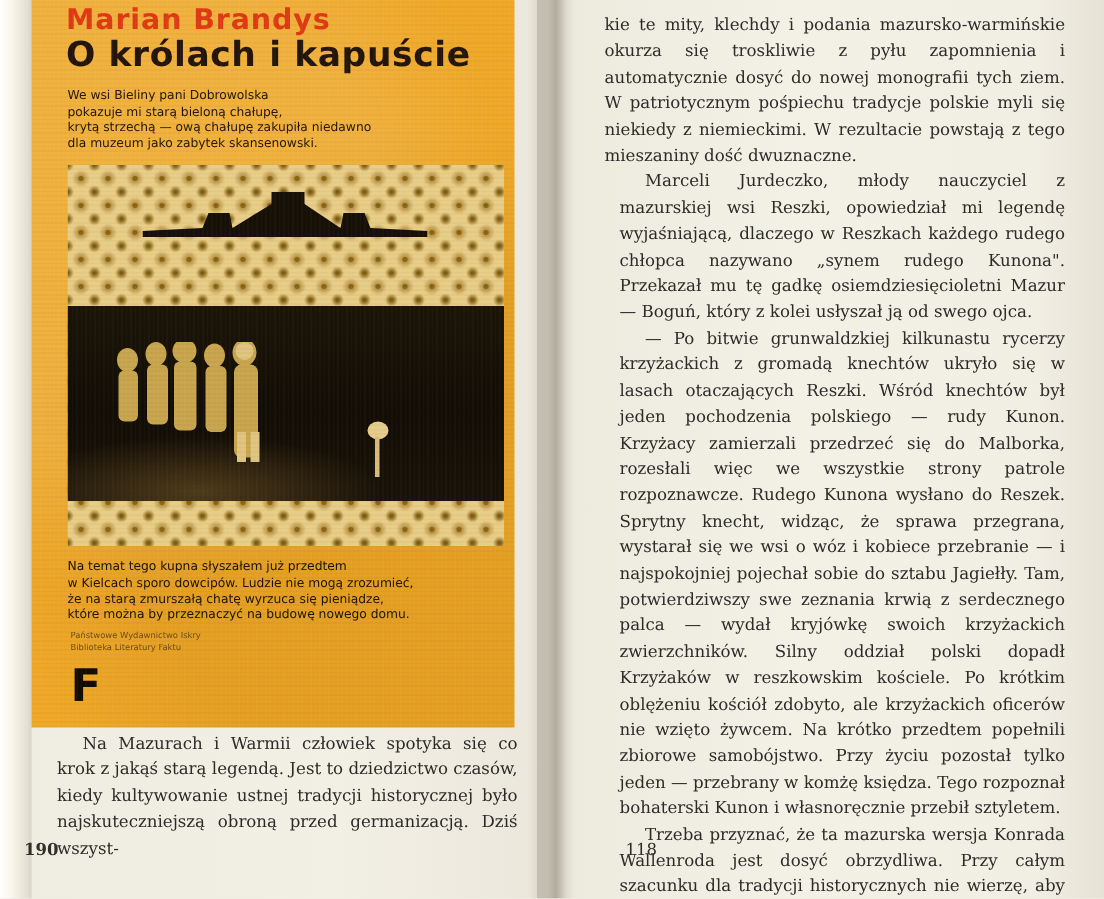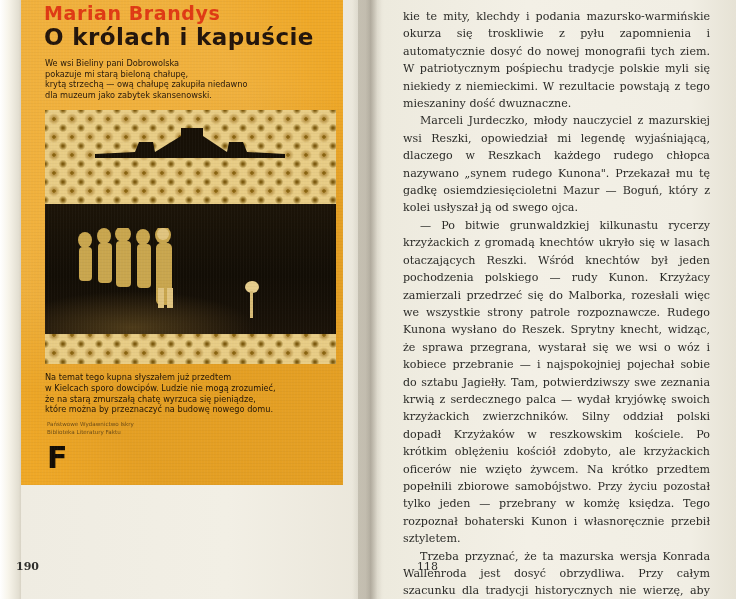--- a/index.html
+++ b/index.html
@@ -109,21 +109,21 @@
     position:absolute;
     color:#2b2b28;
     font-family:"DejaVu Serif", serif;
     font-size:11.1px;line-height:17.4px;
     text-align:justify;
   }
   .col p{margin:0;}
   .col p.ind{text-indent:17px;}
   .col-left{left:38px;top:487px;width:307px;}
   .col-right{left:403px;top:8px;width:307px;}
-  .col-right p + p{margin-top:0;}
+  .col-right p + p{margin-top:0;margin-left:10px;}
 
   .folio{
     position:absolute;bottom:26px;
     color:#2f2f2c;font-size:11px;
     font-family:"DejaVu Serif", serif;
   }
   .folio-left{left:16px;font-weight:bold;}
   .folio-right{left:417px;}
 </style>
 </head>
@@ -190,20 +190,23 @@
     </div>
 
     <div class="imprint">
       <div>Państwowe Wydawnictwo Iskry</div>
       <div>Biblioteka Literatury Faktu</div>
     </div>
 
     <div class="logo-f">F</div>
   </div>
 
+  <div class="col col-left">
+    <p class="ind">Na Mazurach i Warmii człowiek spotyka się co krok z jakąś starą legendą. Jest to dziedzictwo czasów, kiedy kultywowanie ustnej tradycji historycznej było najskuteczniejszą obroną przed germanizacją. Dziś wszyst-</p>
+  </div>
 
   <div class="col col-right">
     <p>kie te mity, klechdy i podania mazursko-warmińskie okurza się troskliwie z pyłu zapomnienia i automatycznie dosyć do nowej monografii tych ziem. W patriotycznym pośpiechu tradycje polskie myli się niekiedy z niemieckimi. W rezultacie powstają z tego mieszaniny dość dwuznaczne.</p>
     <p class="ind">Marceli Jurdeczko, młody nauczyciel z mazurskiej wsi Reszki, opowiedział mi legendę wyjaśniającą, dlaczego w Reszkach każdego rudego chłopca nazywano „synem rudego Kunona". Przekazał mu tę gadkę osiemdziesięcioletni Mazur — Boguń, który z kolei usłyszał ją od swego ojca.</p>
     <p class="ind">— Po bitwie grunwaldzkiej kilkunastu rycerzy krzyżackich z gromadą knechtów ukryło się w lasach otaczających Reszki. Wśród knechtów był jeden pochodzenia polskiego — rudy Kunon. Krzyżacy zamierzali przedrzeć się do Malborka, rozesłali więc we wszystkie strony patrole rozpoznawcze. Rudego Kunona wysłano do Reszek. Sprytny knecht, widząc, że sprawa przegrana, wystarał się we wsi o wóz i kobiece przebranie — i najspokojniej pojechał sobie do sztabu Jagiełły. Tam, potwierdziwszy swe zeznania krwią z serdecznego palca — wydał kryjówkę swoich krzyżackich zwierzchników. Silny oddział polski dopadł Krzyżaków w reszkowskim kościele. Po krótkim oblężeniu kościół zdobyto, ale krzyżackich oficerów nie wzięto żywcem. Na krótko przedtem popełnili zbiorowe samobójstwo. Przy życiu pozostał tylko jeden — przebrany w komżę księdza. Tego rozpoznał bohaterski Kunon i własnoręcznie przebił sztyletem.</p>
     <p class="ind">Trzeba przyznać, że ta mazurska wersja Konrada Wallenroda jest dosyć obrzydliwa. Przy całym szacunku dla tradycji historycznych nie wierzę, aby nazwa-</p>
   </div>
 
   <div class="gutter"></div>
 

